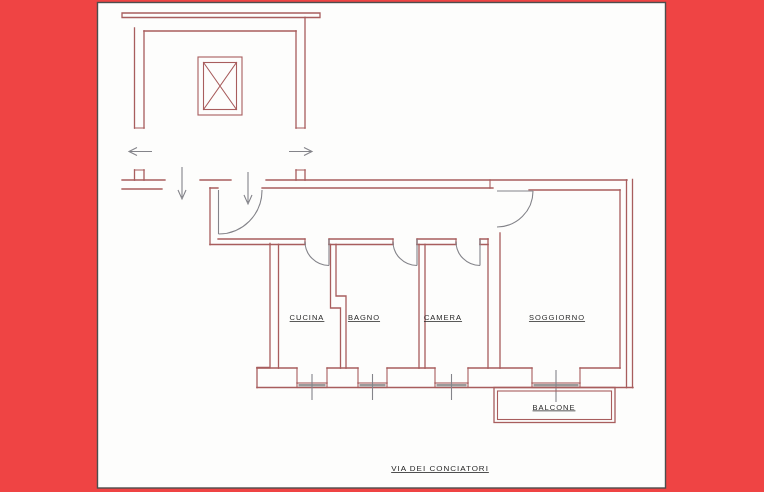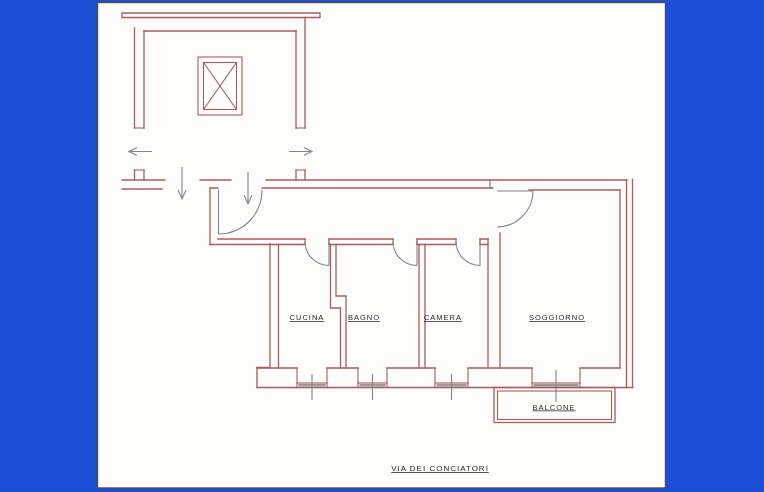--- a/index.html
+++ b/index.html
@@ -1,16 +1,16 @@
 <!DOCTYPE html>
 <html style="--paper: #fdfdfc; --frame: #4d4d4d; --wall: #a85d5d; --fittings: #84848a; --sill: #9a9a9a; --label: #252525;"><head>
 <meta charset="utf-8">
 <style>
   html,body{margin:0;padding:0;background:#ffffff;}
-  .canvas{position:relative;width:764px;height:492px;background:#1d4ed8;overflow:hidden;
+  .canvas{position:relative;width:764px;height:492px;background:#ef4444;overflow:hidden;
           font-family:"Liberation Sans", sans-serif;}
   svg{position:absolute;left:0;top:0;}
   .paper{fill:var(--paper);}
   .frame{stroke:var(--frame);stroke-width:1.4;fill:none;}
   .wall{stroke:var(--wall);stroke-width:1.3;fill:none;stroke-linecap:square;}
   .wall-thin{stroke:var(--wall);stroke-width:1.1;fill:none;stroke-linecap:square;}
   .fit{stroke:var(--fittings);stroke-width:1.1;fill:none;stroke-linecap:butt;}
   .sill{stroke:var(--sill);stroke-width:2.6;fill:none;}
   .lbl{font-family:"Liberation Sans", sans-serif;font-size:7.5px;letter-spacing:1px;
        fill:var(--label);text-anchor:middle;text-decoration:underline;}

